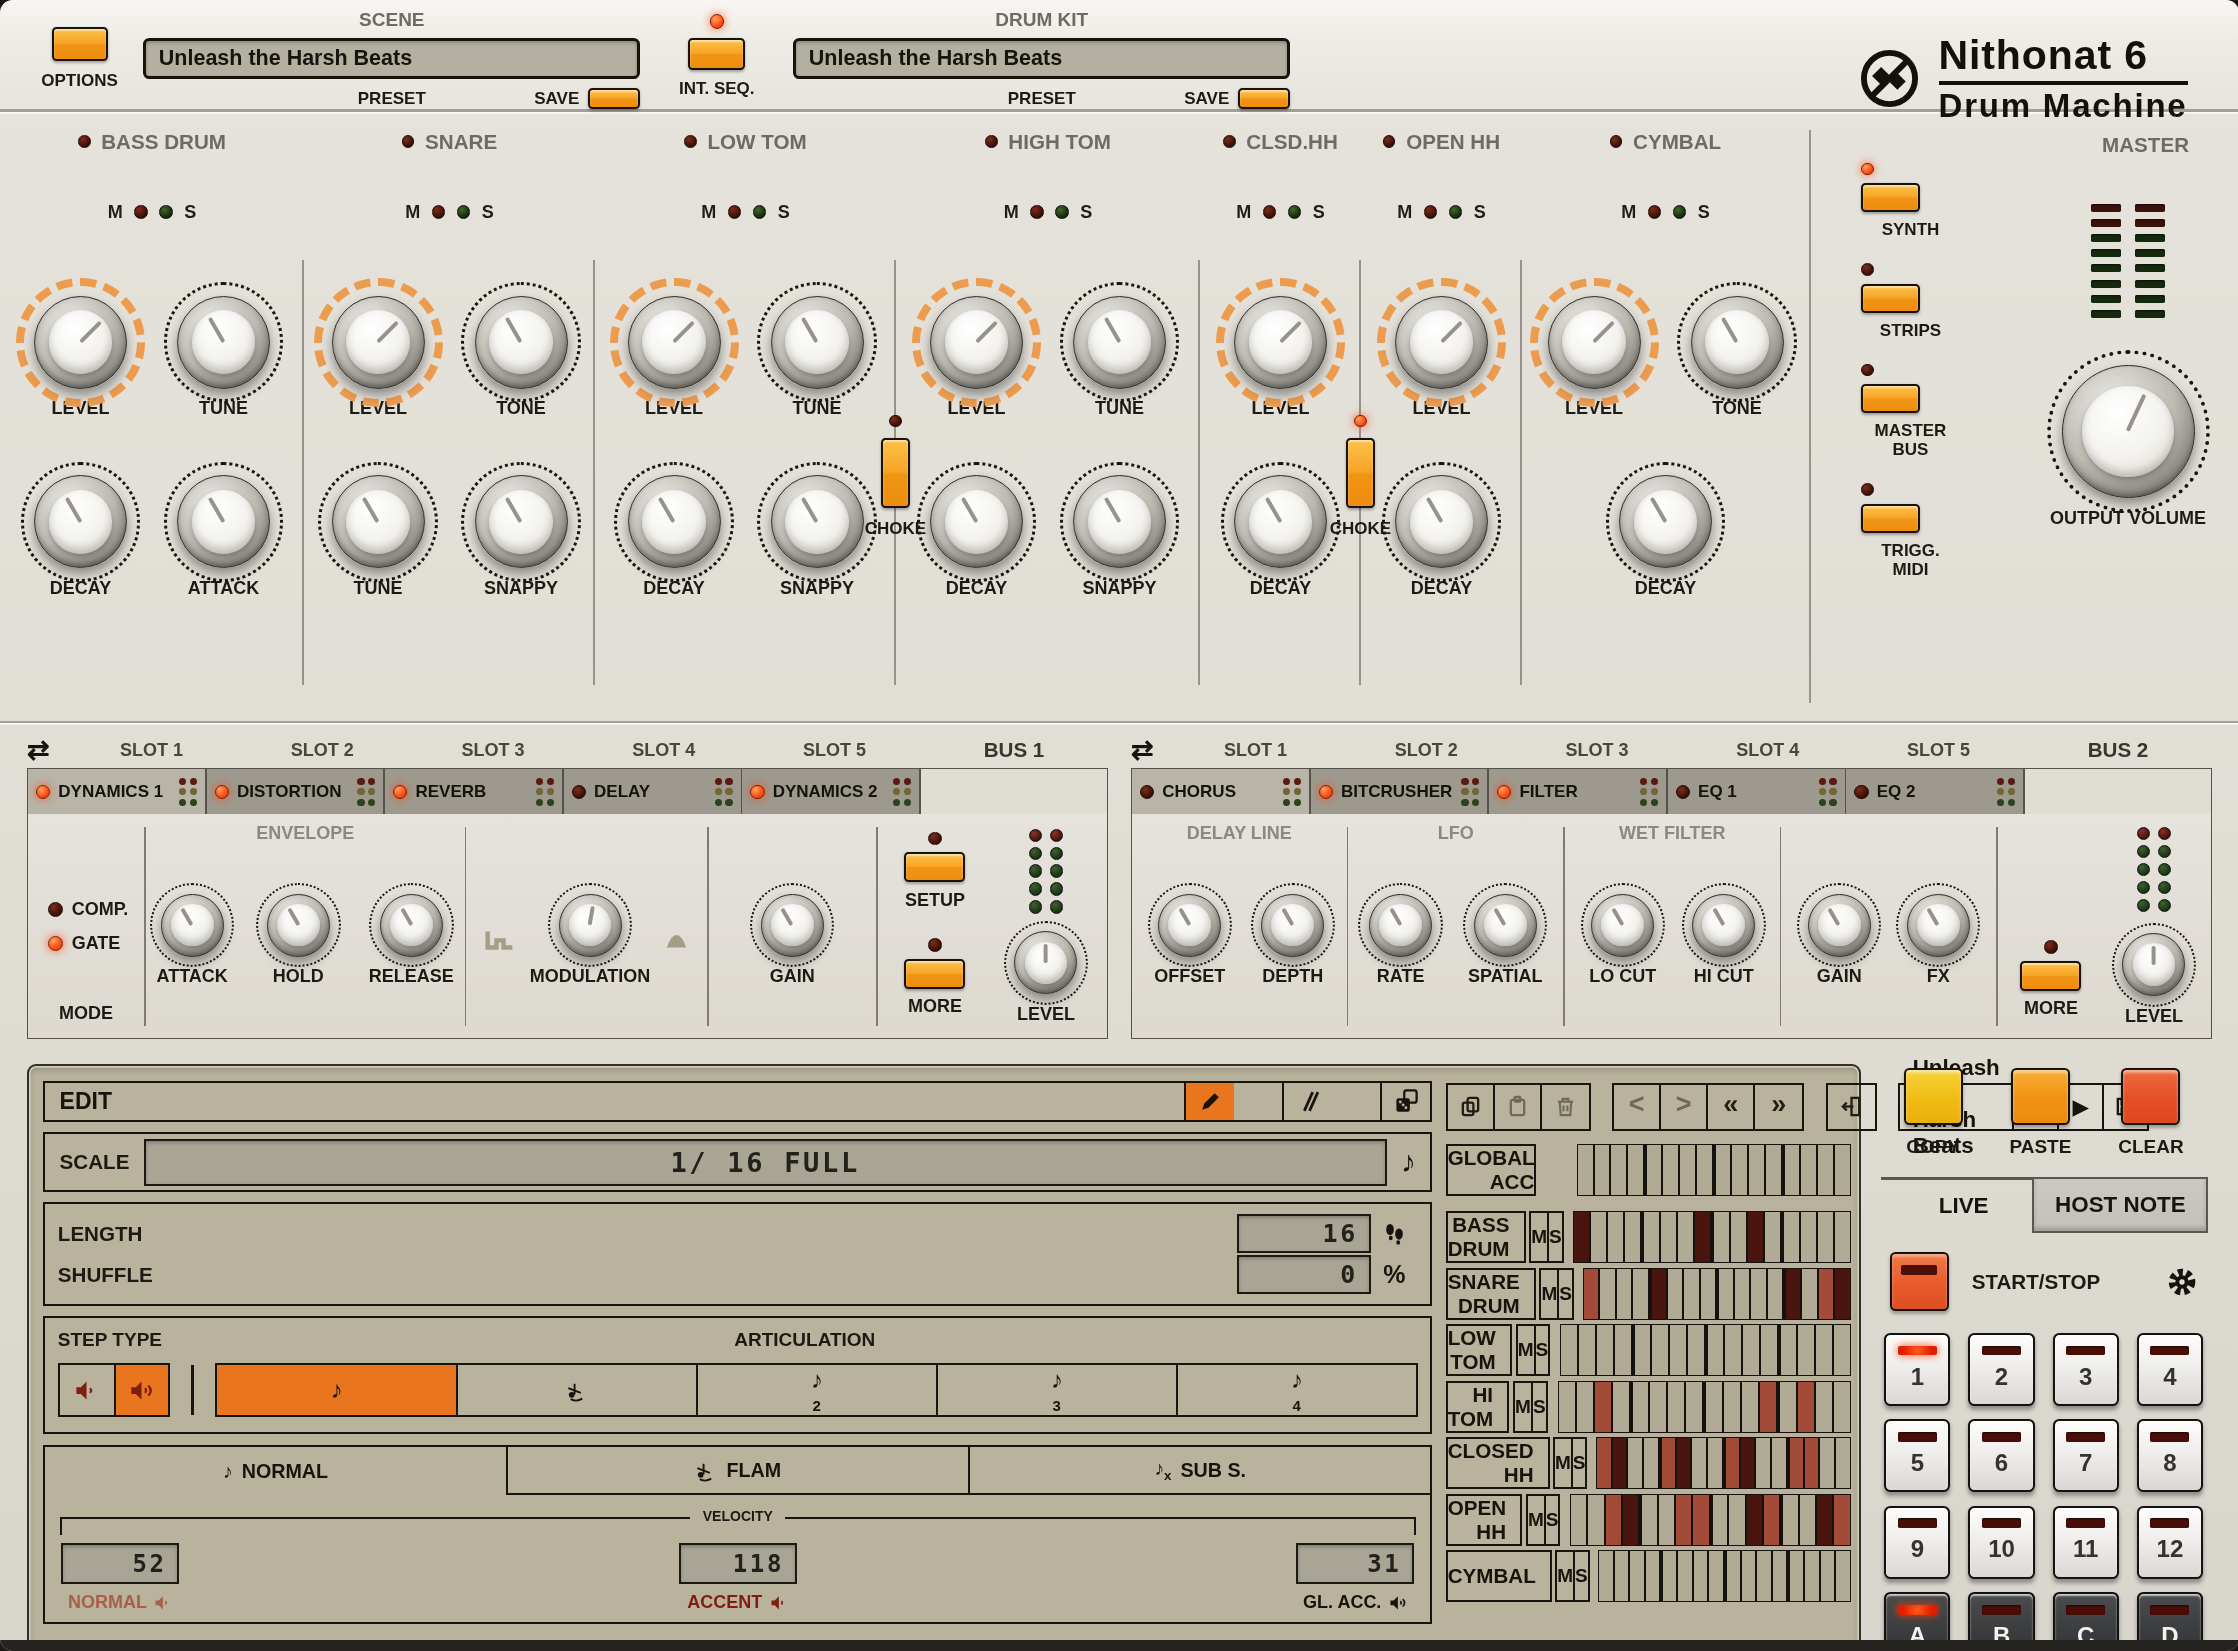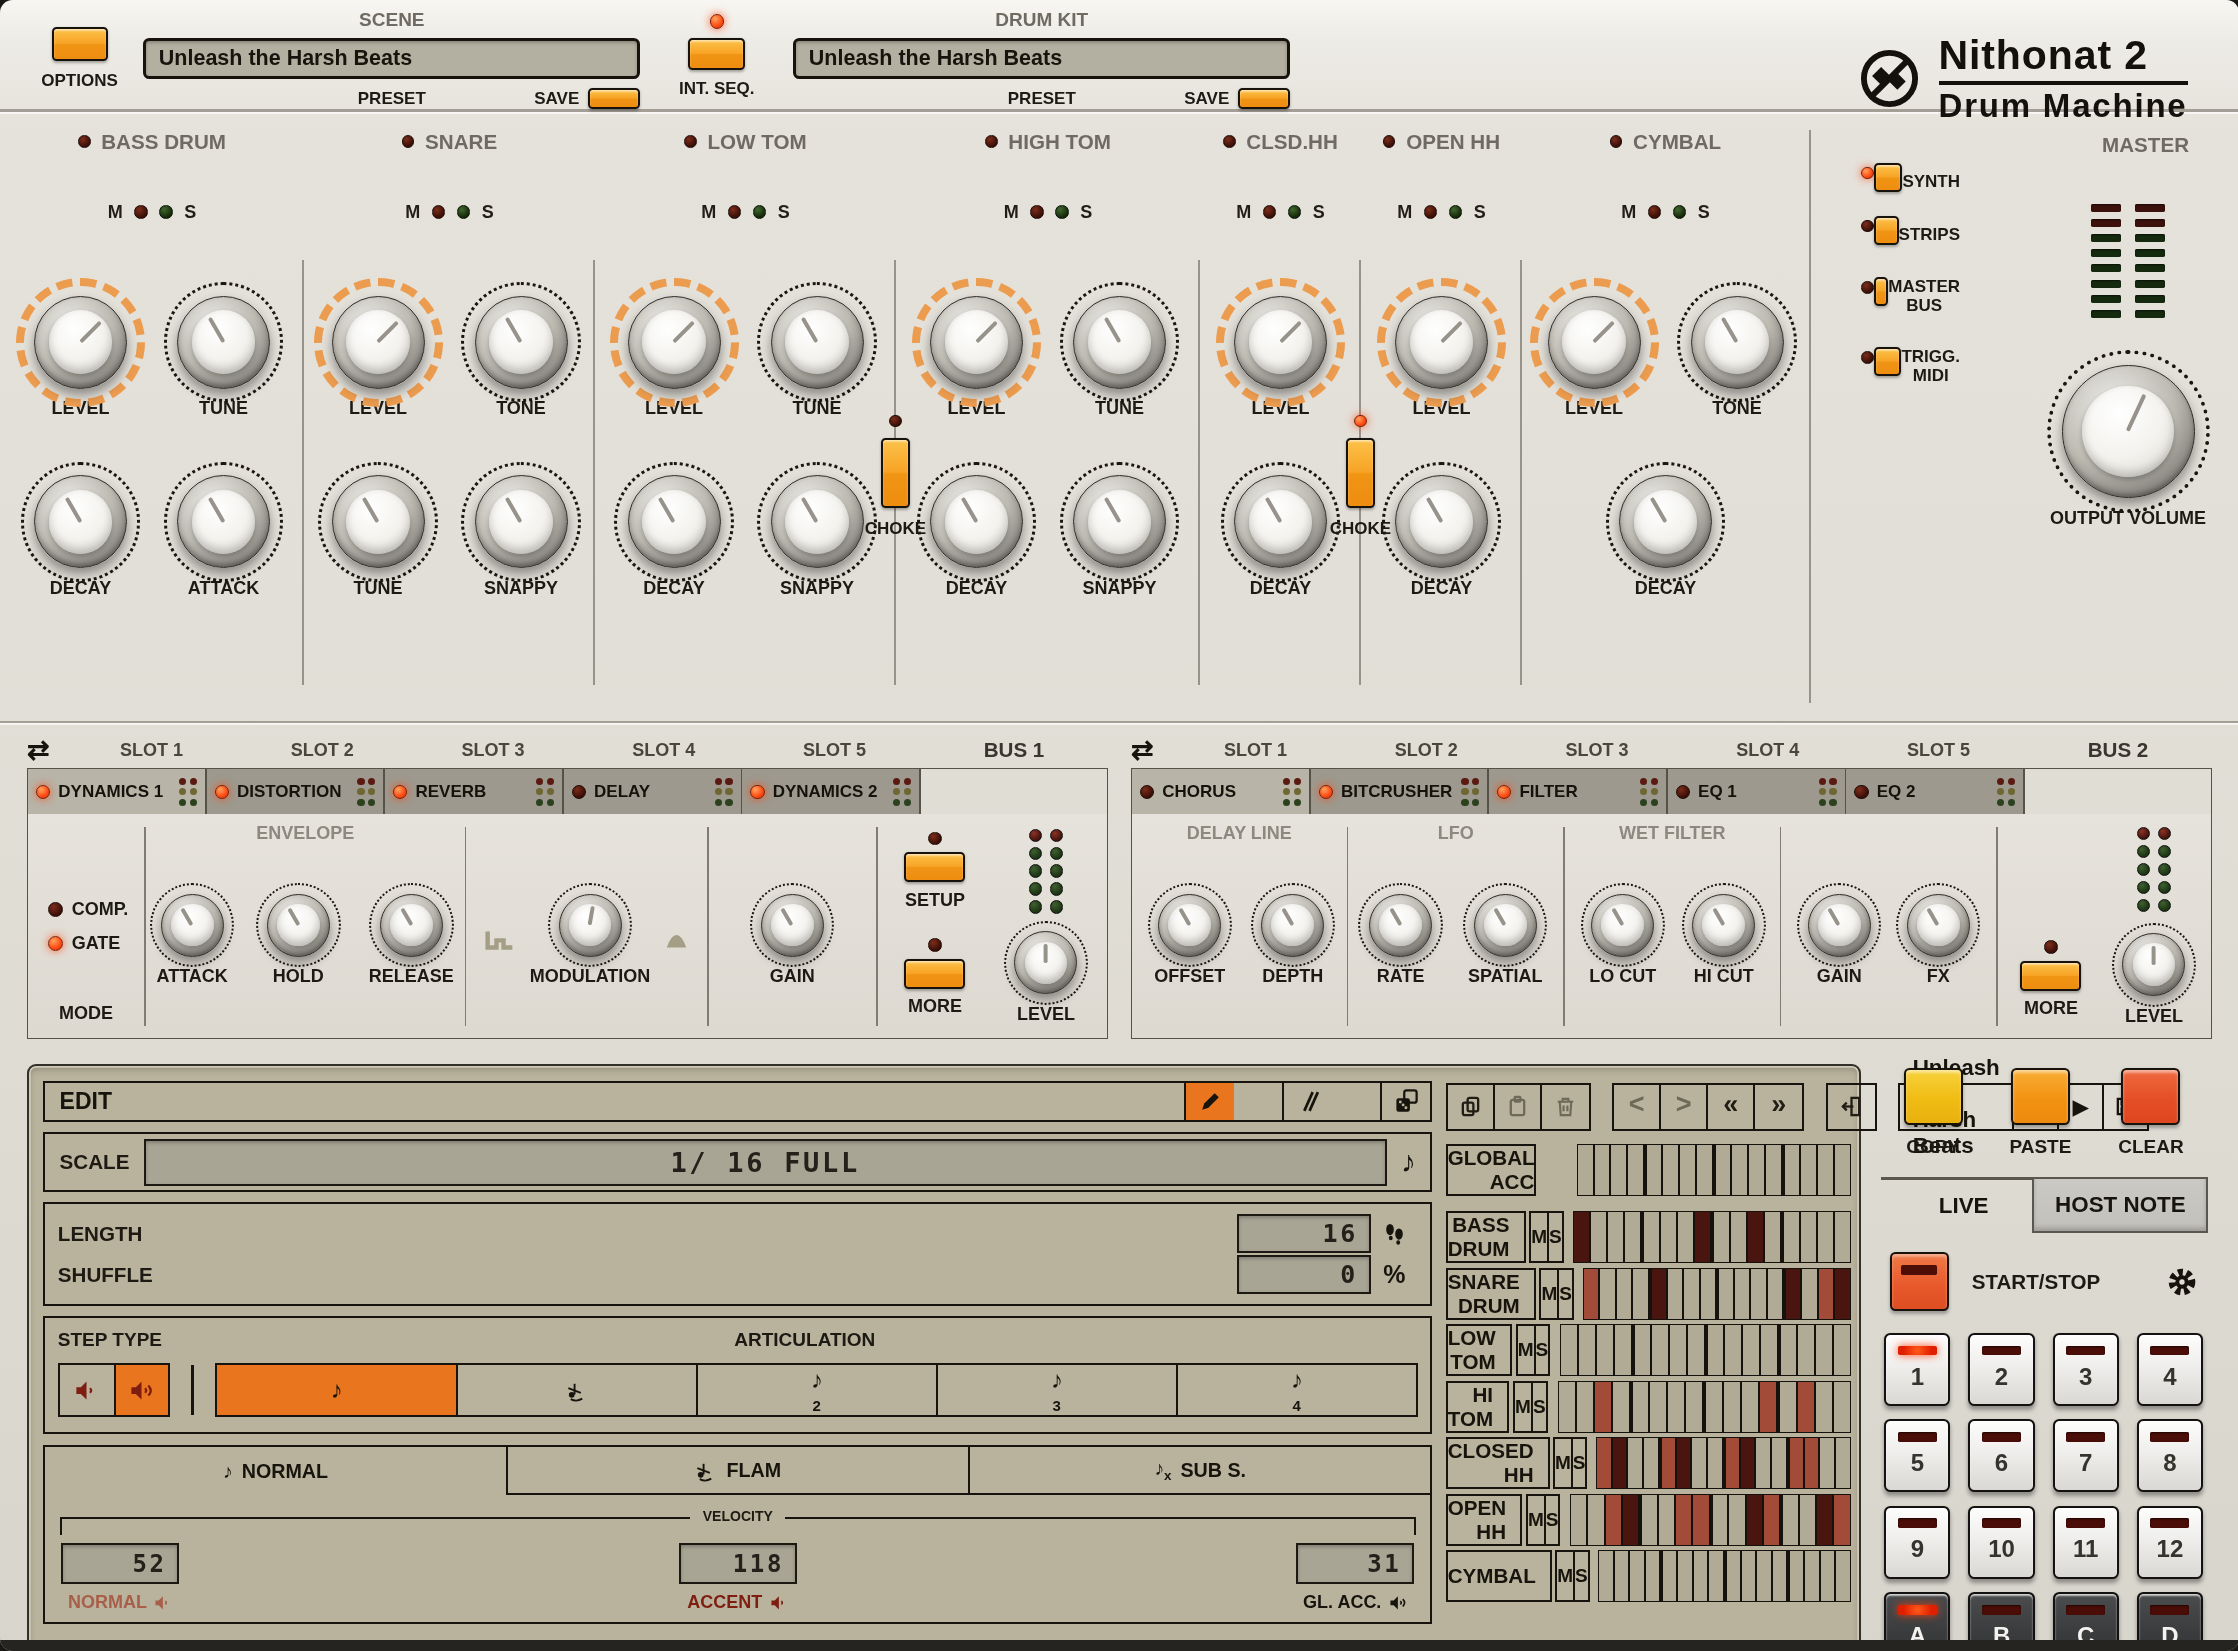--- a/index.html
+++ b/index.html
@@ -73,21 +73,21 @@
   .choke .led { width:12.5px; height:12.5px; margin-bottom:10.7px; }
   .choke-btn { width:29px; height:70px; }
   .choke-lb { margin-top:10.7px; font-size:17px; }
 
   
   .master { flex:1; display:flex; flex-direction:column; position:relative; }
   .master::before { content:""; position:absolute; left:0; top:18px; bottom:18px; width:1.8px; background:#97938b; }
   .m-title { text-align:right; padding:21.5px 50px 0 0; font-size:20.6px; }
   .m-body { display:flex; margin-top:5.4px; }
   .m-btncol { width:166px; margin-left:52px; display:flex; flex-direction:column; gap:24px; }
-  .m-bitem { display:flex; flex-direction:row; align-items:center; width:99px; }
+  .m-bitem { display:flex; flex-direction:column; width:99px; }
   .m-bitem .led { width:12.5px; height:12.5px; margin-bottom:8px; }
   .m-bitem .obtn { width:59px; height:29px; }
   .m-bitem .m-blb { margin-top:8px; font-size:17px; text-align:center; line-height:1.12; }
   .m-right { display:flex; flex-direction:column; align-items:center; margin-left:23px; }
   .m-meter { margin-top:41px; display:grid; grid-template-columns:30px 30px; gap:7.2px 14.3px; }
   .m-seg { height:8px; border-radius:1.8px; box-shadow:inset 0 0.9px 1.8px rgba(0,0,0,.6); }
   .m-seg.r { background:#3c110c; } .m-seg.g { background:#15290f; }
   .m-knob { margin-top:47px; }
 
   
@@ -274,21 +274,21 @@
     </div>
     <div style="flex:1"></div>
     <div style="display:flex;align-items:center;gap:18px;margin:23px 21.5px 0 0;">
       <svg width="63" height="63" viewBox="0 0 64 64">
         <circle cx="32" cy="32" r="26" fill="none" stroke="#14110c" stroke-width="6"></circle>
         <line x1="13" y1="51" x2="51" y2="13" stroke="#14110c" stroke-width="6"></line>
         <rect x="17" y="23" width="13" height="13" fill="#14110c" transform="rotate(45 23.5 29.5)"></rect>
         <rect x="34" y="29" width="12" height="12" fill="#14110c" transform="rotate(45 40 35)"></rect>
       </svg>
       <div style="color:#14110c;">
-        <div style="font-size:41px;font-weight:bold;letter-spacing:0.9px;border-bottom:4.5px solid #14110c;padding-bottom:1.8px;">Nithonat 2</div>
+        <div style="font-size:41px;font-weight:bold;letter-spacing:0.9px;border-bottom:4.5px solid #14110c;padding-bottom:1.8px;">Nithonat 6</div>
         <div style="font-size:33px;font-weight:bold;letter-spacing:1.8px;margin-top:1.8px;">Drum Machine</div>
       </div>
     </div>
   </div>
 
   <div class="hr-div"></div>
 
   <div class="voices-row" id="voices-strip">
 
     <section class="voice" style="width: 304px;">

